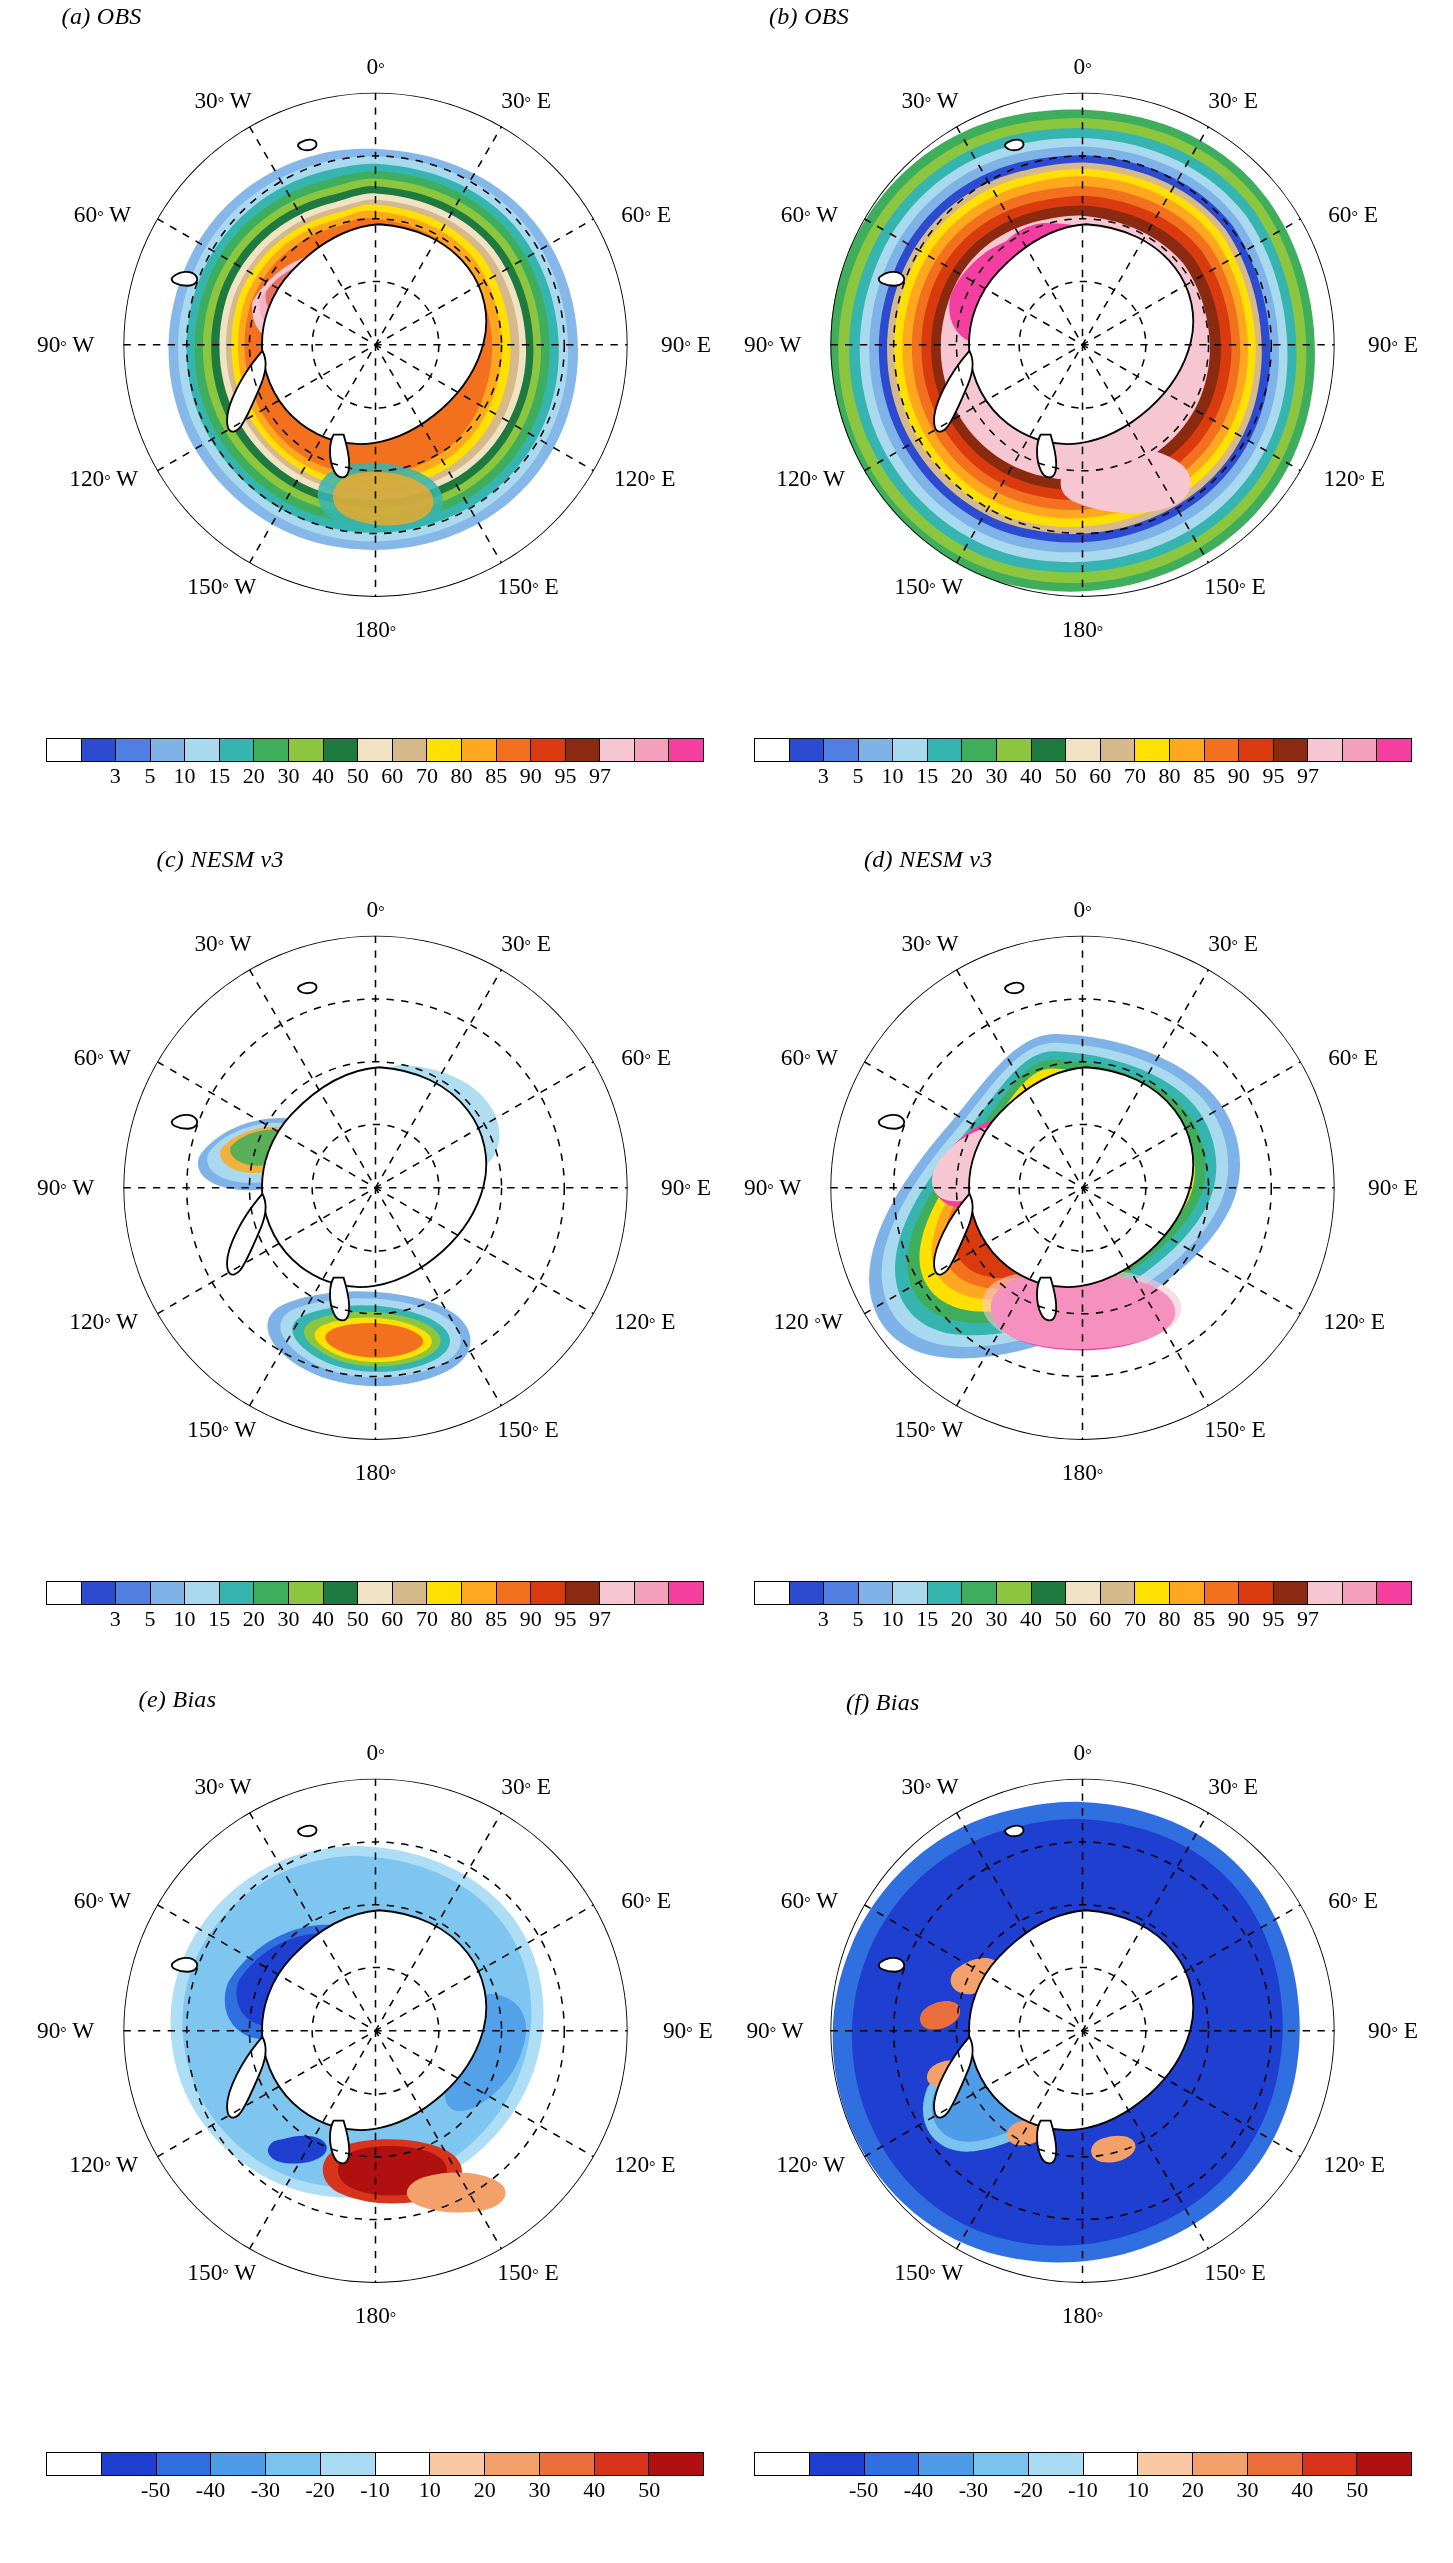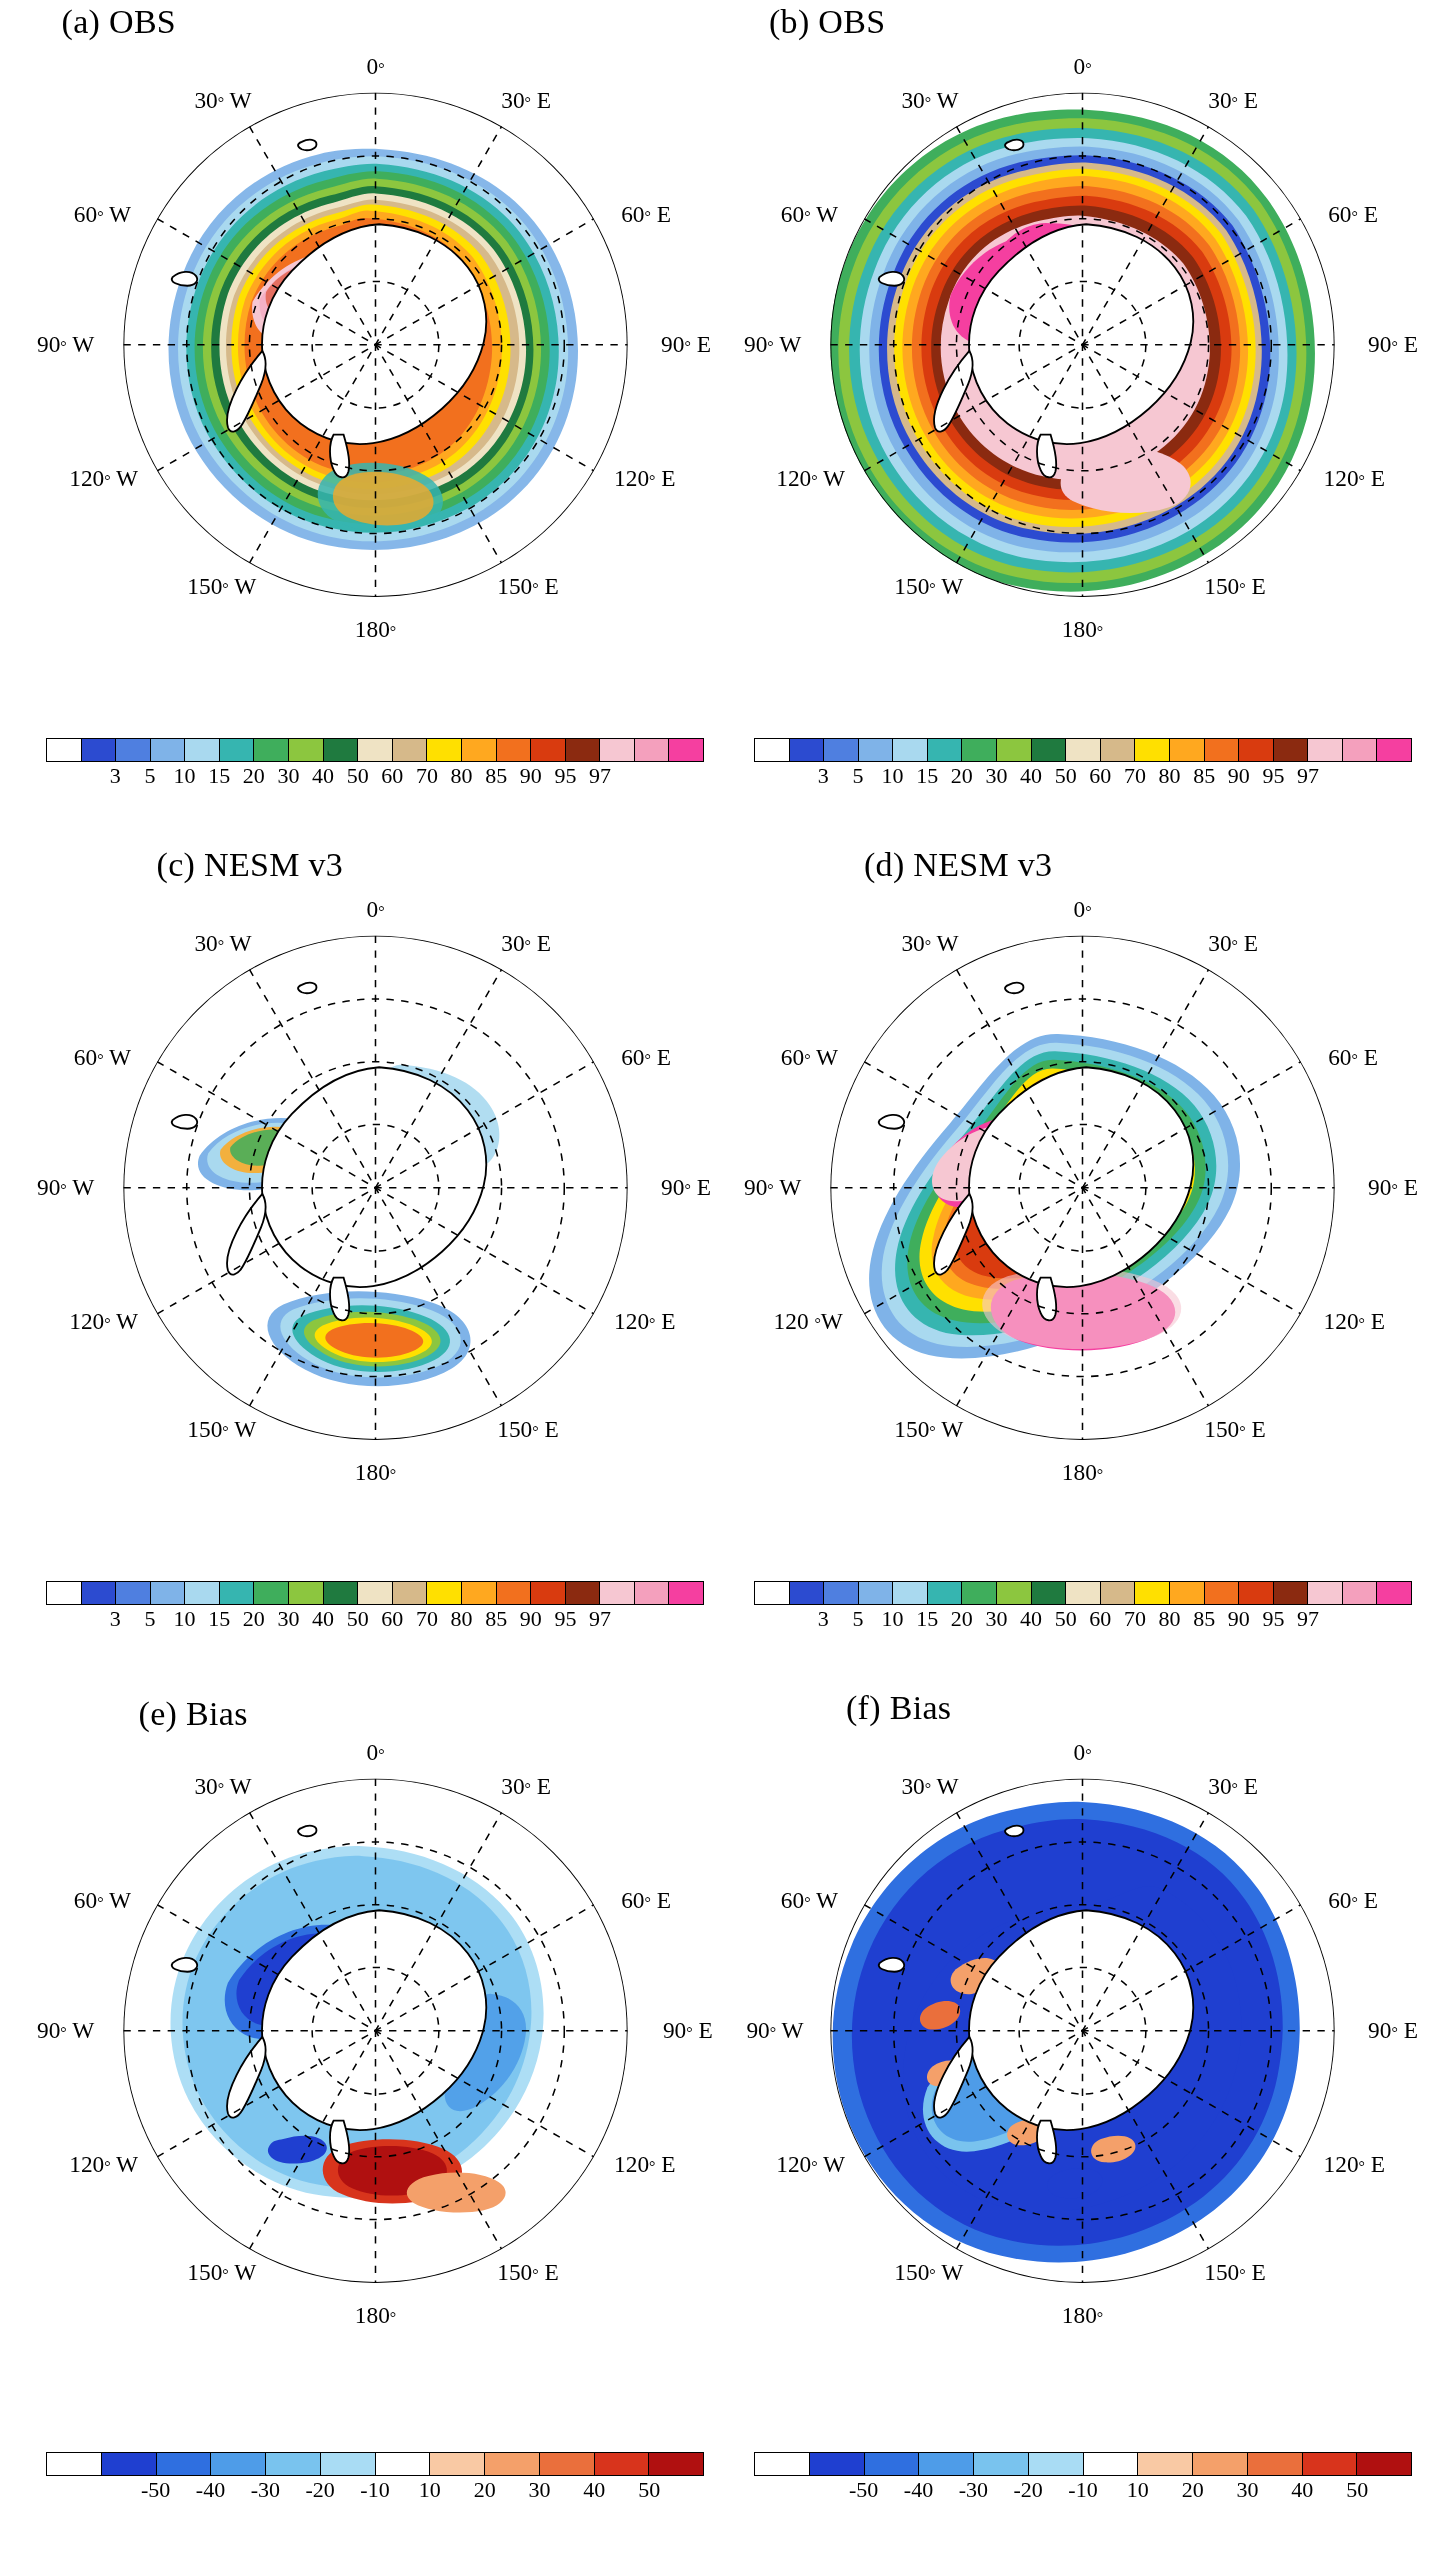--- a/index.html
+++ b/index.html
@@ -1,20 +1,20 @@
 <!DOCTYPE html>
 <html style="font-size:9.8px"><head>
 <meta charset="utf-8">
 <style>
   html,body{margin:0;padding:0;background:#ffffff;}
   body{width:1453px;height:2563px;font-family:"Liberation Serif", serif;color:#000;}
   .page{position:relative;width:1453px;height:2563px;}
 
   .panel{position:absolute;}
-  .panel-title{position:absolute;font-size:34px;letter-spacing:0.3px;white-space:nowrap;}
+  .panel-title{position:absolute;font-size:24px;letter-spacing:0.3px;white-space:nowrap;font-style:italic;}
 
   .map-wrap{position:absolute;}
   svg{display:block;overflow:visible;}
 
   
   .cbar{position:absolute;}
   .cbar-row{display:flex;height:22px;border:1.2px solid #000;box-sizing:content-box;}
   .cbar-cell{flex:1 1 0;height:100%;}
   .cbar-labels{position:relative;height:28px;}
   .cbar-lab{position:absolute;transform:translateX(-50%);font-size:22px;top:1.2px;white-space:nowrap;}
@@ -463,21 +463,21 @@
         <span class="cbar-lab" style="left: 57.8947%;">70</span>
         <span class="cbar-lab" style="left: 63.1579%;">80</span>
         <span class="cbar-lab" style="left: 68.4211%;">85</span>
         <span class="cbar-lab" style="left: 73.6842%;">90</span>
         <span class="cbar-lab" style="left: 78.9474%;">95</span>
         <span class="cbar-lab" style="left: 84.2105%;">97</span>
       </div>
   </div>
 
   <div class="panel" style="left:24.6px;top:1686px;width:701px;height:689px;">
-    <div class="panel-title" style="left:114px;top:9px;">(e) Bias</div>
+    <div class="panel-title" style="left:114px;top:0;">(e) Bias</div>
     <div class="map-wrap" style="left:0;top:37px;">
       <svg width="701" height="634" viewBox="0 0 1140 1030">
         <defs>
             <clipPath id="clipE">
               <circle cx="570" cy="500" r="410"></circle>
             </clipPath>
           </defs>
         <g clip-path="url(#clipE)">
           <g transform="translate(570,500)">
 

